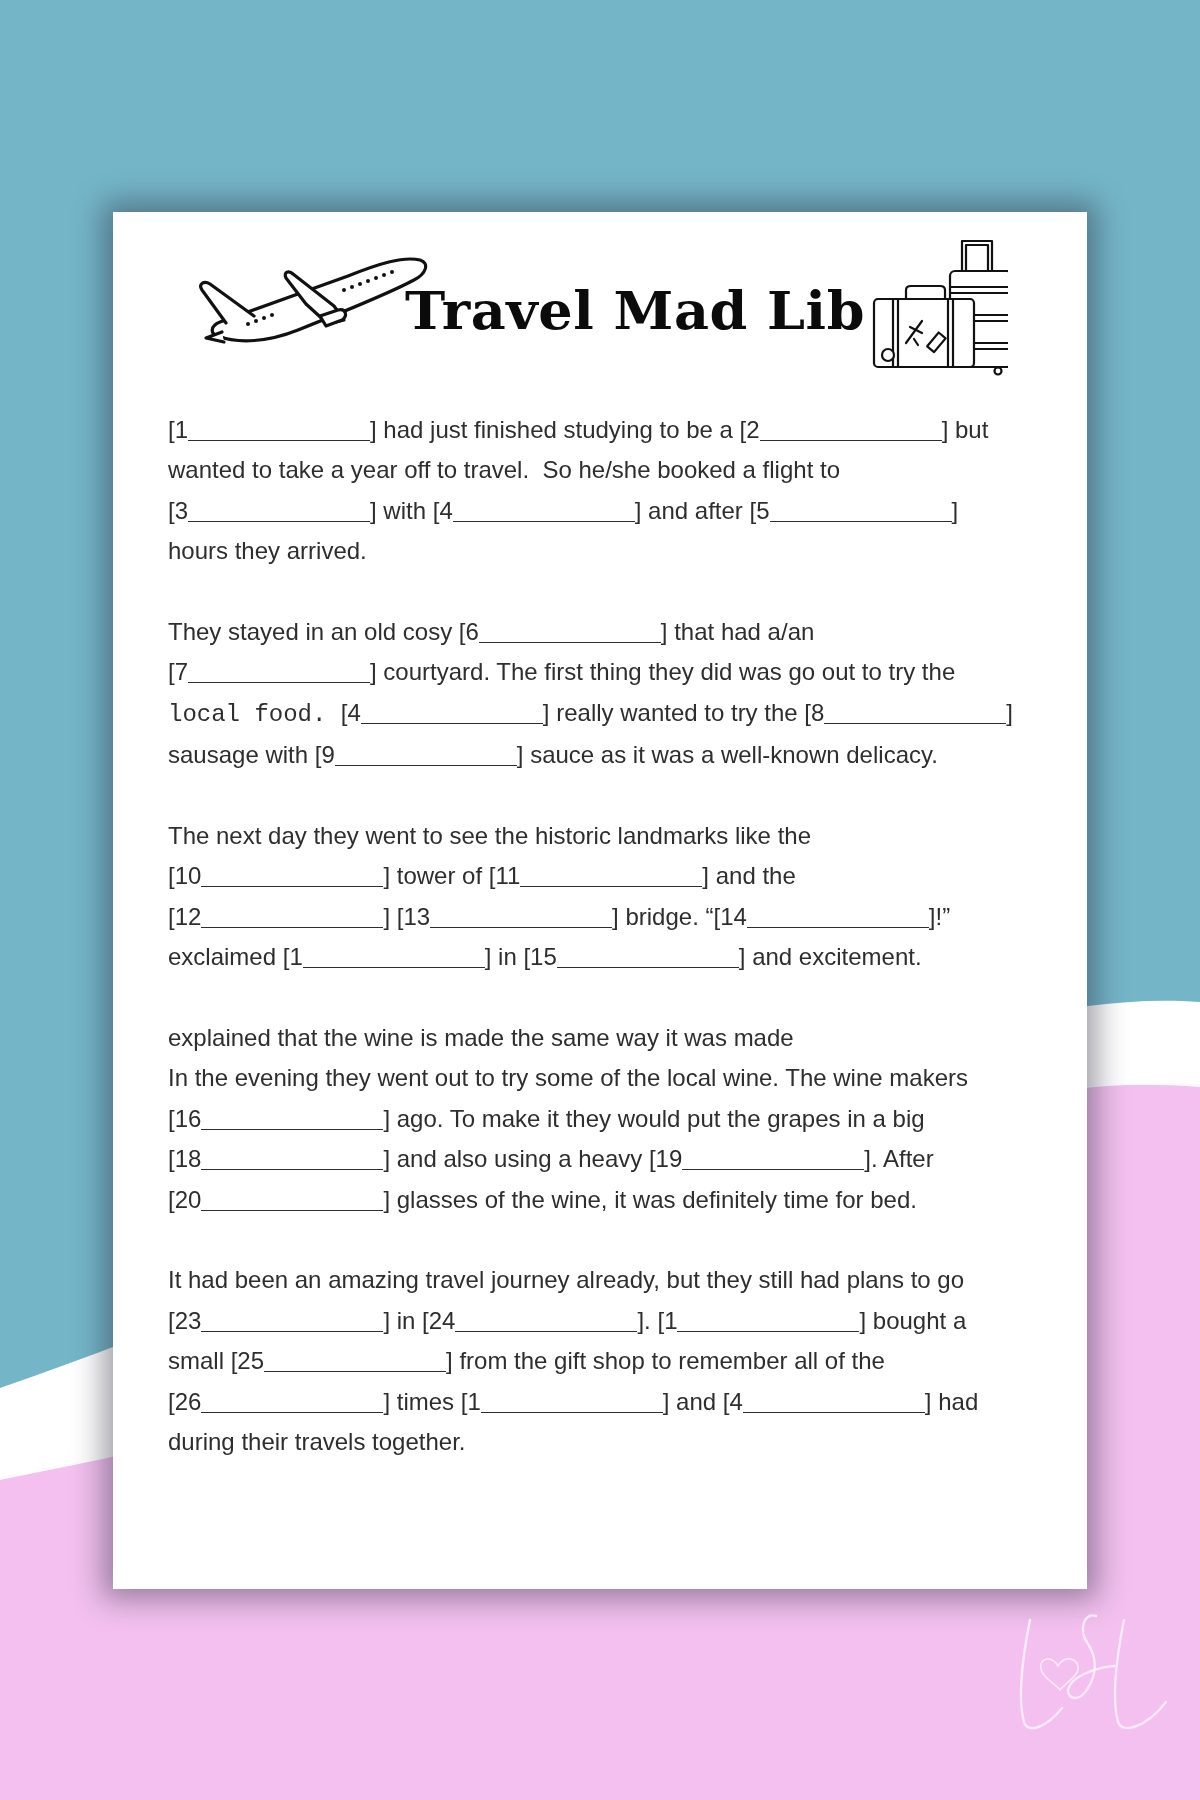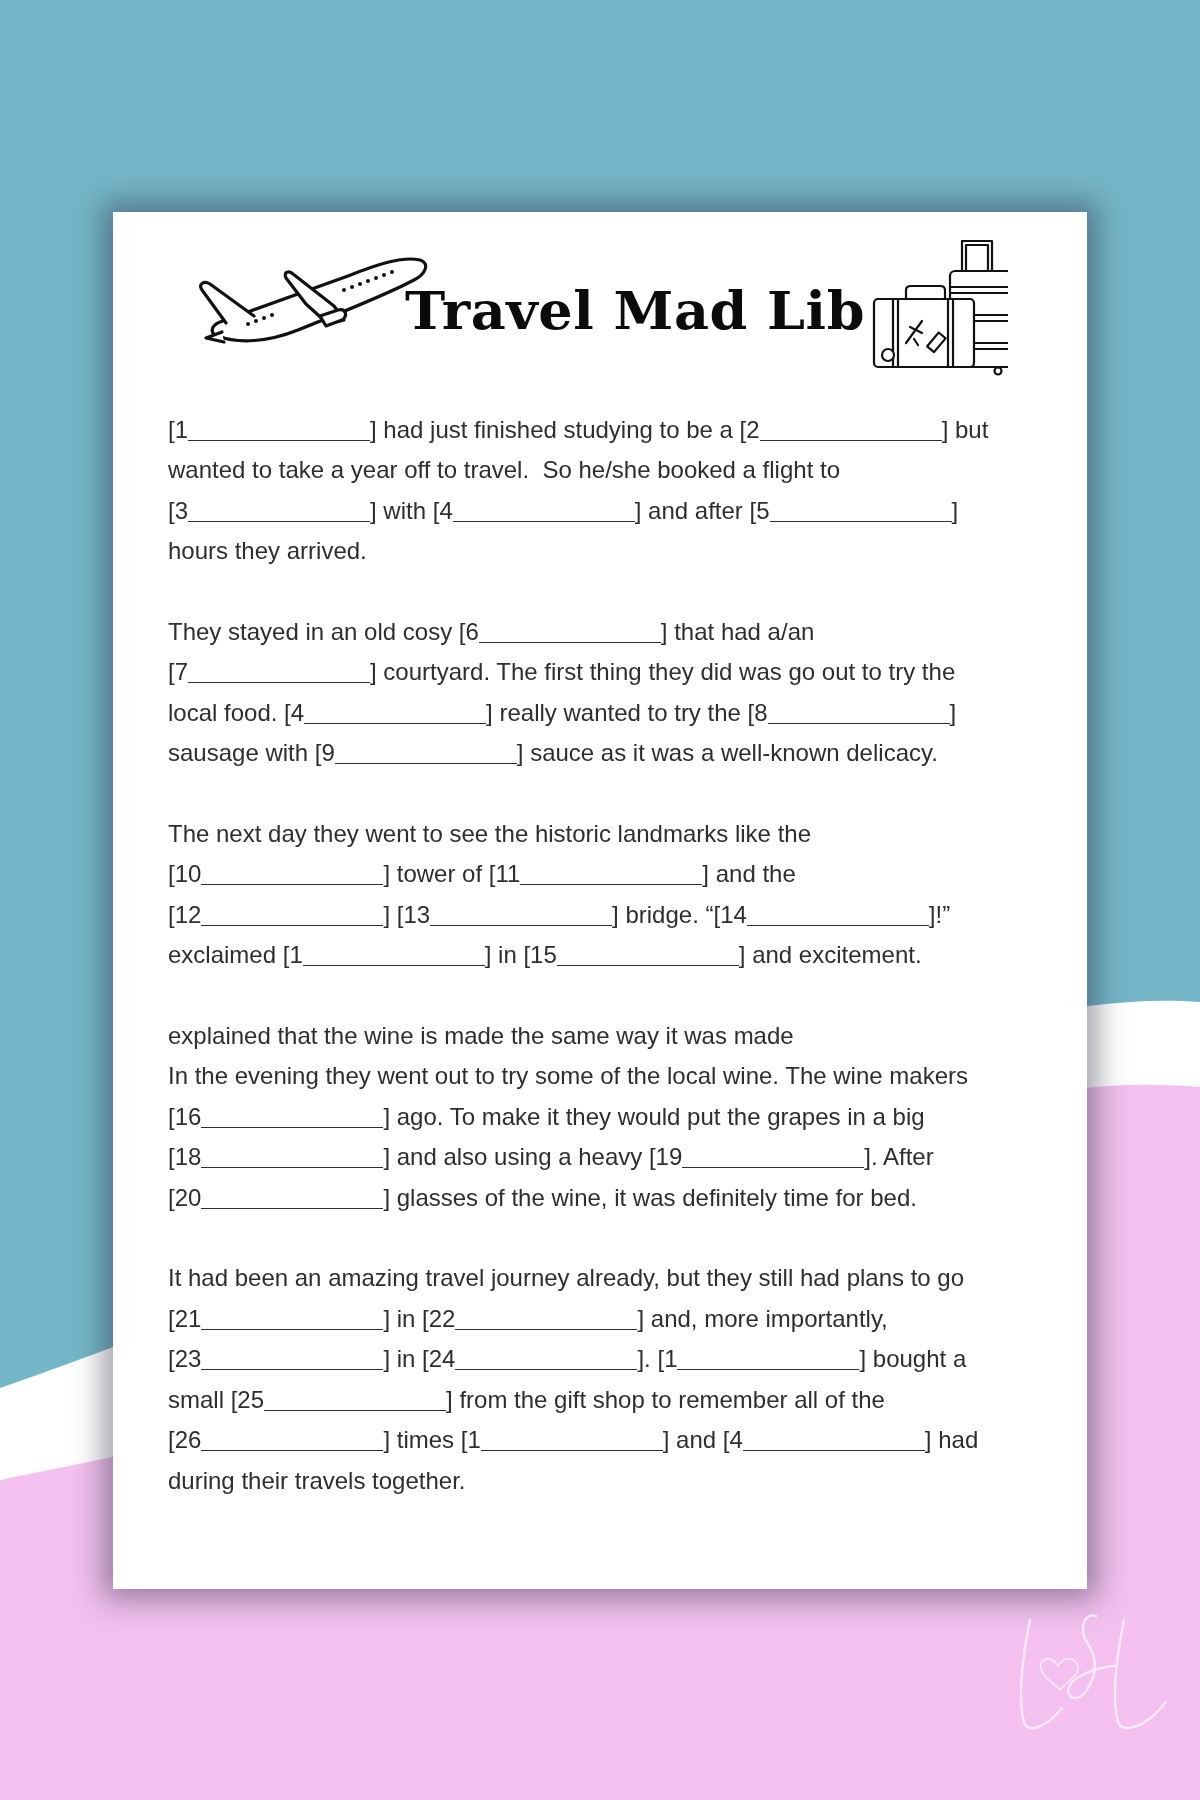--- a/index.html
+++ b/index.html
@@ -118,39 +118,38 @@
 <div class="story" id="story">
     <p class="para">
       <span class="line"><span class="blank"><span>[</span><span class="bl-num">1</span><span class="bl-line"></span><span>]</span></span><span style="white-space: pre;"> had just finished studying to be a </span><span class="blank"><span>[</span><span class="bl-num">2</span><span class="bl-line"></span><span>]</span></span><span style="white-space: pre;"> but</span></span>
       <span class="line"><span style="white-space: pre;">wanted to take a year off to travel.  So he/she booked a flight to</span></span>
       <span class="line"><span class="blank"><span>[</span><span class="bl-num">3</span><span class="bl-line"></span><span>]</span></span><span style="white-space: pre;"> with </span><span class="blank"><span>[</span><span class="bl-num">4</span><span class="bl-line"></span><span>]</span></span><span style="white-space: pre;"> and after </span><span class="blank"><span>[</span><span class="bl-num">5</span><span class="bl-line"></span><span>]</span></span></span>
       <span class="line"><span style="white-space: pre;">hours they arrived.</span></span>
     </p>
     <p class="para">
       <span class="line"><span style="white-space: pre;">They stayed in an old cosy </span><span class="blank"><span>[</span><span class="bl-num">6</span><span class="bl-line"></span><span>]</span></span><span style="white-space: pre;"> that had a/an</span></span>
       <span class="line"><span class="blank"><span>[</span><span class="bl-num">7</span><span class="bl-line"></span><span>]</span></span><span style="white-space: pre;"> courtyard. The first thing they did was go out to try the</span></span>
-      <span class="line"><span style="white-space: pre;">local food. </span><span class="blank"><span>[</span><span class="bl-num">4</span><span class="bl-line"></span><span>]</span></span><span style="white-space: pre;"> really wanted to try the </span><span class="blank"><span>[</span><span class="bl-num">8</span><span class="bl-line"></span><span>]</span></span></span>
+      <span class="line"><span style="white-space: pre; font-family: Liberation Mono, monospace;">local food. </span><span class="blank"><span>[</span><span class="bl-num">4</span><span class="bl-line"></span><span>]</span></span><span style="white-space: pre;"> really wanted to try the </span><span class="blank"><span>[</span><span class="bl-num">8</span><span class="bl-line"></span><span>]</span></span></span>
       <span class="line"><span style="white-space: pre;">sausage with </span><span class="blank"><span>[</span><span class="bl-num">9</span><span class="bl-line"></span><span>]</span></span><span style="white-space: pre;"> sauce as it was a well-known delicacy.</span></span>
     </p>
     <p class="para">
       <span class="line"><span style="white-space: pre;">The next day they went to see the historic landmarks like the</span></span>
       <span class="line"><span class="blank"><span>[</span><span class="bl-num">10</span><span class="bl-line"></span><span>]</span></span><span style="white-space: pre;"> tower of </span><span class="blank"><span>[</span><span class="bl-num">11</span><span class="bl-line"></span><span>]</span></span><span style="white-space: pre;"> and the</span></span>
       <span class="line"><span class="blank"><span>[</span><span class="bl-num">12</span><span class="bl-line"></span><span>]</span></span><span style="white-space: pre;"> </span><span class="blank"><span>[</span><span class="bl-num">13</span><span class="bl-line"></span><span>]</span></span><span style="white-space: pre;"> bridge. “</span><span class="blank"><span>[</span><span class="bl-num">14</span><span class="bl-line"></span><span>]</span></span><span style="white-space: pre;">!”</span></span>
       <span class="line"><span style="white-space: pre;">exclaimed </span><span class="blank"><span>[</span><span class="bl-num">1</span><span class="bl-line"></span><span>]</span></span><span style="white-space: pre;"> in </span><span class="blank"><span>[</span><span class="bl-num">15</span><span class="bl-line"></span><span>]</span></span><span style="white-space: pre;"> and excitement.</span></span>
     </p>
     <p class="para">
       <span class="line"><span style="white-space: pre;">explained that the wine is made the same way it was made</span></span>
       <span class="line"><span style="white-space: pre;">In the evening they went out to try some of the local wine. The wine makers</span></span>
       <span class="line"><span class="blank"><span>[</span><span class="bl-num">16</span><span class="bl-line"></span><span>]</span></span><span style="white-space: pre;"> ago. To make it they would put the grapes in a big</span></span>
       <span class="line"><span class="blank"><span>[</span><span class="bl-num">18</span><span class="bl-line"></span><span>]</span></span><span style="white-space: pre;"> and also using a heavy </span><span class="blank"><span>[</span><span class="bl-num">19</span><span class="bl-line"></span><span>]</span></span><span style="white-space: pre;">. After</span></span>
       <span class="line"><span class="blank"><span>[</span><span class="bl-num">20</span><span class="bl-line"></span><span>]</span></span><span style="white-space: pre;"> glasses of the wine, it was definitely time for bed.</span></span>
     </p>
     <p class="para">
       <span class="line"><span style="white-space: pre;">It had been an amazing travel journey already, but they still had plans to go</span></span>
-      <span class="line"><span class="blank"><span>[</span><span class="bl-num">21</span><span class="bl-line"></span><span>]</span></span><span style="white-space: pre;"> in </span><span class="blank"><span>[</span><span class="bl-num">22</span><span class="bl-line"></span><span>]</span></span><span style="white-space: pre;"> and, more importantly,</span></span>
       <span class="line"><span class="blank"><span>[</span><span class="bl-num">23</span><span class="bl-line"></span><span>]</span></span><span style="white-space: pre;"> in </span><span class="blank"><span>[</span><span class="bl-num">24</span><span class="bl-line"></span><span>]</span></span><span style="white-space: pre;">. </span><span class="blank"><span>[</span><span class="bl-num">1</span><span class="bl-line"></span><span>]</span></span><span style="white-space: pre;"> bought a</span></span>
       <span class="line"><span style="white-space: pre;">small </span><span class="blank"><span>[</span><span class="bl-num">25</span><span class="bl-line"></span><span>]</span></span><span style="white-space: pre;"> from the gift shop to remember all of the</span></span>
       <span class="line"><span class="blank"><span>[</span><span class="bl-num">26</span><span class="bl-line"></span><span>]</span></span><span style="white-space: pre;"> times </span><span class="blank"><span>[</span><span class="bl-num">1</span><span class="bl-line"></span><span>]</span></span><span style="white-space: pre;"> and </span><span class="blank"><span>[</span><span class="bl-num">4</span><span class="bl-line"></span><span>]</span></span><span style="white-space: pre;"> had</span></span>
       <span class="line"><span style="white-space: pre;">during their travels together.</span></span>
     </p>
   </div>
 
 <svg class="watermark" viewBox="0 0 175 130" xmlns="http://www.w3.org/2000/svg">
   <g fill="none" stroke="#fbeafa" stroke-width="2.4" stroke-linecap="round">
     <path d="M24,10 C16,50 12,90 18,112 C22,124 40,118 56,98"></path>

